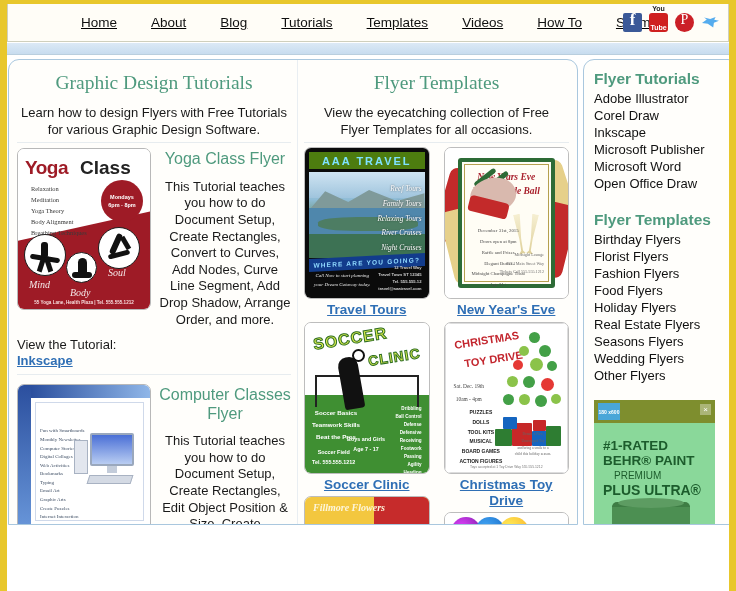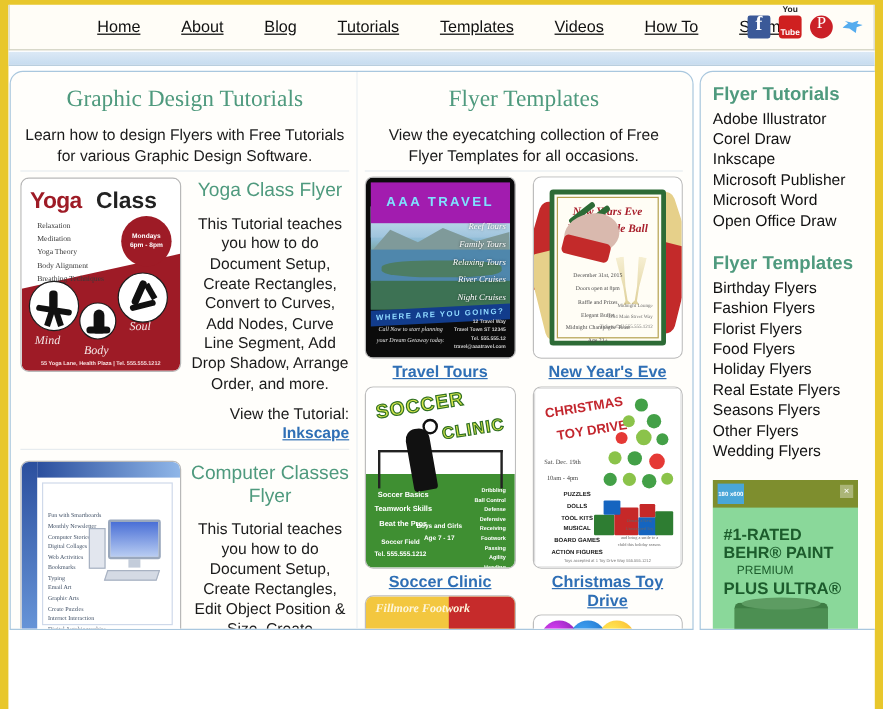--- a/index.html
+++ b/index.html
@@ -266,21 +266,21 @@
     line-height: 1.15;
     cursor: pointer;
   }
   p.tut-body {
     font-size: 13px;
     color: #1a1a1a;
     text-align: center;
     line-height: 1.28;
   }
   .view-line {
-    text-align: right;
+    text-align: left;
     font-size: 13px;
     margin-top: 9px;
     color: #1a1a1a;
   }
   .view-line a {
     display: block;
     color: #2f6fb5;
     text-decoration: underline;
     font-weight: bold;
     margin-top: 1px;
@@ -415,22 +415,22 @@
     border-radius: 7px;
     overflow: hidden;
     position: relative;
     background: #fff;
     margin-top: 3px;
     cursor: pointer;
   }
 
   
   .trv { position: absolute; inset: 0; background: #0b0b0b; }
-  .trv .bluebar { position: absolute; left: 4px; right: 4px; top: 4px; height: 34px;
-    background: #a21caf; display: flex; align-items: center; justify-content: center; }
+  .trv .bluebar { position: absolute; left: 4px; right: 4px; top: 4px; height: 17px;
+    background: #4d7c0f; display: flex; align-items: center; justify-content: center; }
   .trv .bluebar span {
     color: #7fe2ff; font-weight: bold; font-size: 11px; letter-spacing: 2px;
     font-family: "Liberation Sans", sans-serif;
   }
   .trv .photo { position: absolute; left: 4px; right: 4px; top: 24px; height: 86px;
     background: linear-gradient(#b6d8ea 0%, #8fbcd6 32%, #6f9c87 50%, #3f7a5e 72%, #2a5f48 100%); }
   .trv .sky { position: absolute; left: 0; right: 0; top: 0; height: 30%;
     background: linear-gradient(#cfe4f2, #9fc4dd); }
   .trv .mtn { position: absolute; left: 0; right: 0; top: 16%; height: 28%;
     background: #7f9a9a; clip-path: polygon(0% 100%, 14% 22%, 34% 66%, 52% 16%, 76% 62%, 100% 30%, 100% 100%); }
@@ -889,21 +889,21 @@
                 <div class="age" style="white-space:pre">Boys and Girls
 Age 7 - 17</div>
                 <div class="fld" style="white-space:pre">Soccer Field
 Tel. 555.555.1212</div>
               </div>
             </div>
             <div class="tpl-label">Soccer Clinic</div>
             <div class="tpl-thumb-sm">
               <div class="flw">
                 <div class="red"></div>
-                <div class="ttl">Fillmore Footwork</div>
+                <div class="ttl">Fillmore Flowers</div>
 
               </div>
             </div>
           </div>
 
           <div class="tpl-cell">
             <div class="tpl-thumb">
               <div class="xms">
                 <div class="h1">CHRISTMAS</div>
                 <div class="h2">TOY DRIVE</div>
@@ -967,28 +967,28 @@
         <li>Corel Draw</li>
         <li>Inkscape</li>
         <li>Microsoft Publisher</li>
         <li>Microsoft Word</li>
         <li>Open Office Draw</li>
       </ul>
 
       <h3 class="side-title second">Flyer Templates</h3>
       <ul class="side-list">
         <li>Birthday Flyers</li>
+        <li>Florist Flyers</li>
         <li>Fashion Flyers</li>
-        <li>Florist Flyers</li>
         <li>Food Flyers</li>
         <li>Holiday Flyers</li>
         <li>Real Estate Flyers</li>
         <li>Seasons Flyers</li>
+        <li>Wedding Flyers</li>
         <li>Other Flyers</li>
-        <li>Wedding Flyers</li>
       </ul>
 
       <div class="ad">
         <div class="topbar"></div>
         <div class="szbadge" style="white-space:pre">180 x600</div>
         <div class="xmark">×</div>
         <div class="ln1">#1-RATED</div>
         <div class="ln2">BEHR® PAINT</div>
         <div class="ln3">PREMIUM</div>
         <div class="ln4">PLUS ULTRA®</div>

